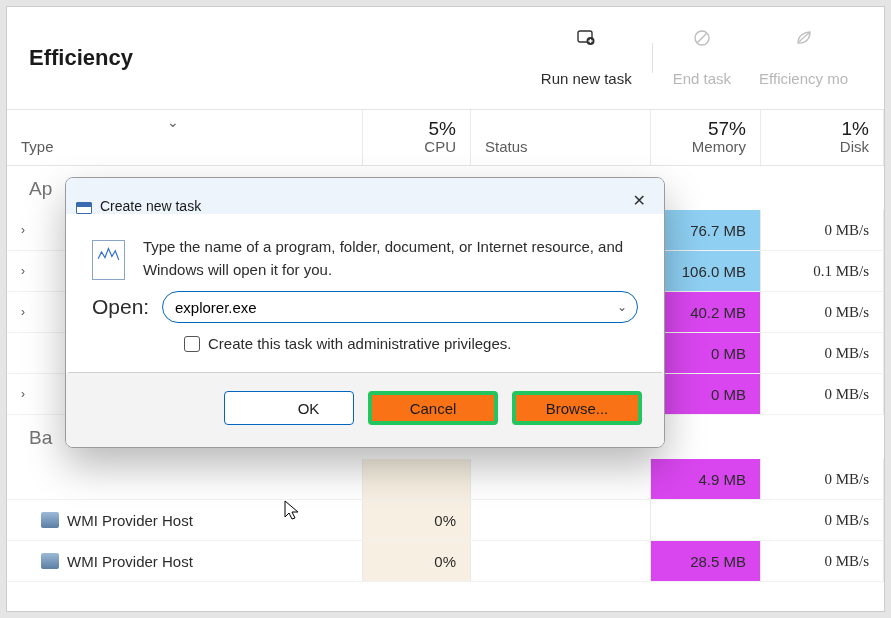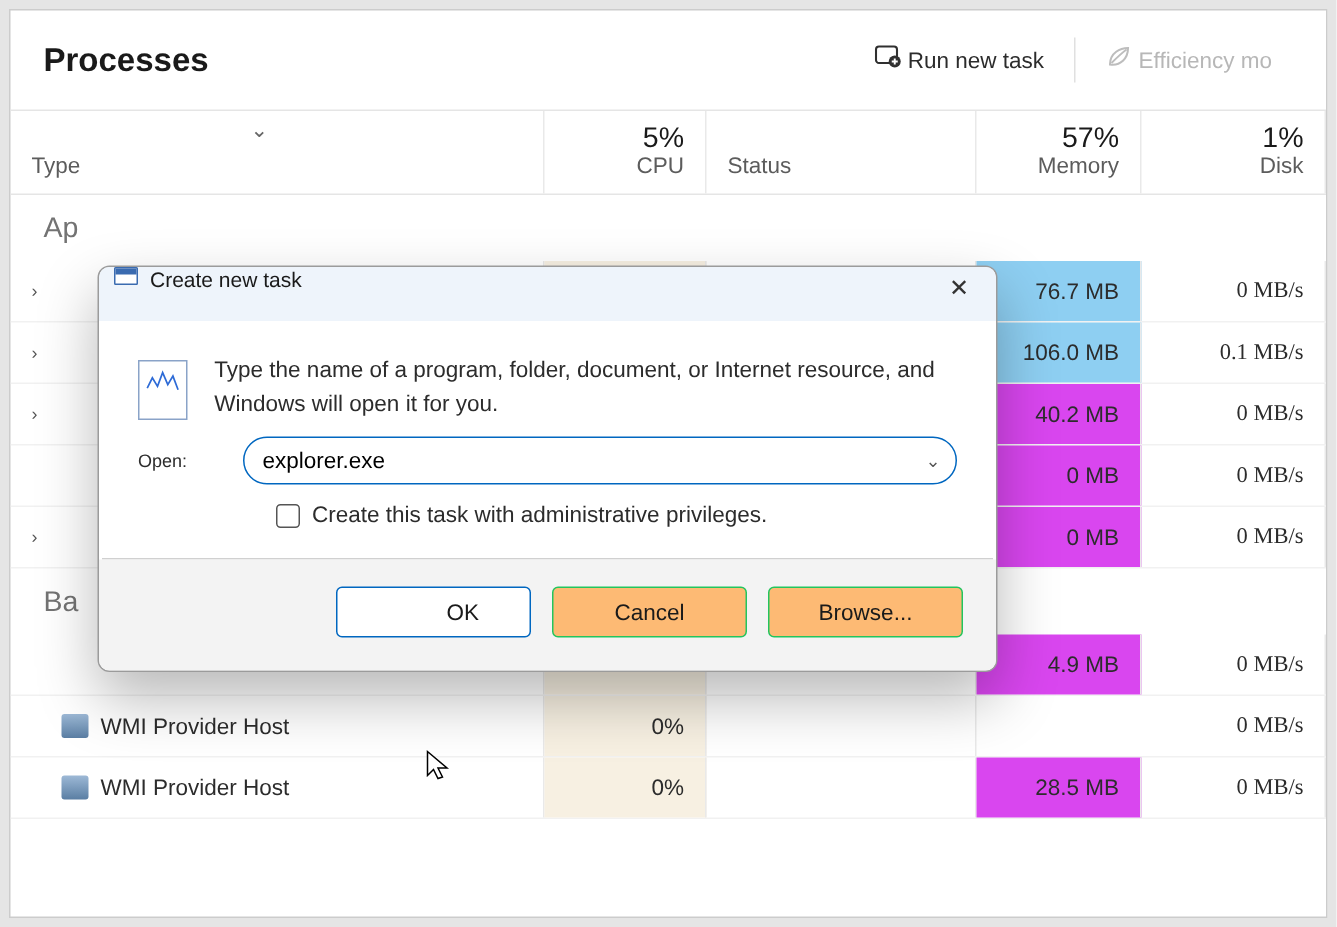--- a/index.html
+++ b/index.html
@@ -1,21 +1,21 @@
 <!DOCTYPE html>
 <html><head>
 <meta charset="utf-8">
 <style>
   * { box-sizing: border-box; font-family: "Segoe UI", Arial, sans-serif; }
   body { margin: 0; background: #e5e5e5; padding: 6px; width: 891px; height: 618px; overflow: hidden; }
   .window { background: #fff; border: 1px solid #ccc; width: 100%; height: 100%; position: relative; overflow: hidden; }
   .header { display:flex; align-items:center; padding: 14px 22px 14px 22px; }
   .header-title { font-size: 22px; font-weight:600; color:#1a1a1a; flex:1; }
   .header-actions { display:flex; align-items:center; gap:0; }
-  .hdr-btn { display:flex; align-items:center; gap:4px; padding:8px 14px; font-size:15px; color:#2c2c2c; border:none; background:none; }
+  .hdr-btn { display:flex; align-items:center; gap:20px; padding:8px 14px; font-size:15px; color:#2c2c2c; border:none; background:none;flex-direction:column; }
   .hdr-btn.disabled { color:#b7b7b7; }
   .hdr-sep { width:1px; height:30px; background:#e0e0e0; margin:0 6px; }
   .cols-header { display:flex; border-top:1px solid #e5e5e5; border-bottom:1px solid #e5e5e5; font-size:15px; color:#5c5c5c; }
   .col { padding: 8px 14px 10px 14px; border-right:1px solid #e9e9e9; }
   .col-name { flex:0 0 356px; display:flex; flex-direction:column; justify-content:flex-end; position:relative; }
   .col-name .chev { position:absolute; top:4px; left:160px; font-size:14px; color:#666; }
   .col-cpu { flex:0 0 108px; text-align:right; }
   .col-status { flex:0 0 180px; }
   .col-mem { flex:0 0 110px; text-align:right; }
   .col-disk { flex:1; text-align:right; }
@@ -28,63 +28,72 @@
   .cell-cpu  { flex:0 0 108px; text-align:right; background:#f7f0e2; border-right:1px solid #e9e9e9; height:100%; display:flex; align-items:center; justify-content:flex-end; }
   .cell-status{ flex:0 0 180px; border-right:1px solid #e9e9e9; height:100%; display:flex; align-items:center;}
   .cell-mem  { flex:0 0 110px; text-align:right; background:#8ecff2; border-right:1px solid #e9e9e9; height:100%; display:flex; align-items:center; justify-content:flex-end;}
   .cell-mem.light { background:#d946ef; }
   .cell-disk { flex:1; text-align:right; border-right:1px solid #e9e9e9; height:100%; display:flex; align-items:center; justify-content:flex-end;font-family:Liberation Serif, serif;}
   .expander { color:#555; font-size:12px; width:12px; }
   .proc-icon { width:18px; height:16px; background:linear-gradient(#9db9d6,#5a7ea3); border-radius:2px; }
 
   
   .modal { position:absolute; left:58px; top:170px; width:600px; background:#fff; border:1px solid #9b9b9b; border-radius:8px; box-shadow:0 18px 40px rgba(0,0,0,.28); overflow:hidden; }
-  .modal-titlebar { display:flex; align-items:flex-start; background:#eef4fb; height:36px; padding:0 10px; }
+  .modal-titlebar { display:flex; align-items:flex-end; background:#eef4fb; height:36px; padding:0 10px; }
   .modal-titlebar .ticn { width:16px; height:12px; border:1px solid #3a6bb0; background:#fff; border-radius:1px; margin-right:8px; position:relative; }
   .modal-titlebar .ticn::before { content:""; position:absolute; top:0;left:0;right:0;height:4px;background:#3a6bb0; }
   .modal-title { font-size:14px; color:#1a1a1a; flex:1; }
   .modal-close { font-size:16px; color:#333; padding:4px 8px; cursor:pointer; }
   .modal-body { padding:22px 26px 6px 26px; display:flex; gap:18px; }
   .run-icon { width:44px; height:40px; border:1px solid #8aa3c8; background:#fff; position:relative; margin-top:4px; }
   .run-icon svg { position:absolute; inset:4px; }
   .modal-text { font-size:15px; color:#2c2c2c; line-height:1.5; }
   .open-row { display:flex; align-items:center; padding:4px 26px 8px 26px; gap:18px; }
-  .open-label { font-size:12px; color:#2c2c2c; width:52px; }
+  .open-label { font-size:21px; color:#2c2c2c; width:52px; }
   .combo { flex:1; display:flex; align-items:center; border:1px solid #0067c0; border-radius:16px; height:32px; padding:0 10px; background:#fff; }
   .combo input { flex:1; border:none; outline:none; font-size:15px; font-family:inherit; background:transparent; }
   .combo .dd { color:#555; font-size:12px; }
   .admin-row { padding:4px 26px 20px 118px; display:flex; align-items:center; gap:8px; font-size:15px; color:#2c2c2c; }
   .cb { width:16px; height:16px; border:1px solid #555; border-radius:3px; background:#fff; }
   .modal-sep { height:1px; background:#d0d0d0; margin:0 2px; }
   .modal-buttons { background:#f3f3f3; padding:18px 22px 22px 22px; display:flex; justify-content:flex-end; gap:14px; }
-  .mbtn { width:130px; height:34px; border:1px solid #22c55e; background:#fdba74; border-radius:4px; font-size:15px; color:#1a1a1a; cursor:pointer; }
+  .mbtn { width:130px; height:34px; border:4px solid #22c55e; background:#f97316; border-radius:4px; font-size:15px; color:#1a1a1a; cursor:pointer; }
   .mbtn.primary { border:1px solid #0067c0; background:#fff;padding-left:45px; }
   .cursor { position:absolute; left:276px; top:492px; pointer-events:none; }
 </style>
 </head>
 <body>
 
 <div class="window">
   <div class="header">
-    <div class="header-title">Processes</div>
+    <div class="header-title">Efficiency</div>
     <div class="header-actions">
       <button class="hdr-btn">
         <span>
           <svg width="18" height="18" viewBox="0 0 18 18">
               <rect x="1" y="2" width="14" height="11" rx="2" fill="none" stroke="#303030" stroke-width="1.4"></rect>
               <circle cx="13.5" cy="12" r="4" fill="#303030"></circle>
               <path d="M13.5 10v4M11.5 12h4" stroke="#fff" stroke-width="1.3"></path>
             </svg>
         </span>
         <span>Run new task</span>
       </button>
       <div class="hdr-sep"></div>
       <button class="hdr-btn disabled">
         <span>
           <svg width="18" height="18" viewBox="0 0 18 18">
+              <circle cx="9" cy="9" r="7" fill="none" stroke="#bdbdbd" stroke-width="1.4"></circle>
+              <line x1="4.5" y1="13.5" x2="13.5" y2="4.5" stroke="#bdbdbd" stroke-width="1.4"></line>
+            </svg>
+        </span>
+        <span>End task</span>
+      </button>
+      <button class="hdr-btn disabled">
+        <span>
+          <svg width="18" height="18" viewBox="0 0 18 18">
               <path d="M3 14 C3 6 10 3 15 3 C15 10 10 15 3 14 Z" fill="none" stroke="#bdbdbd" stroke-width="1.4"></path>
               <path d="M4 13 C7 10 10 7 14 4" stroke="#bdbdbd" stroke-width="1.2" fill="none"></path>
             </svg>
         </span>
         <span>Efficiency mo</span>
       </button>
     </div>
   </div>
 
   <div class="cols-header">

